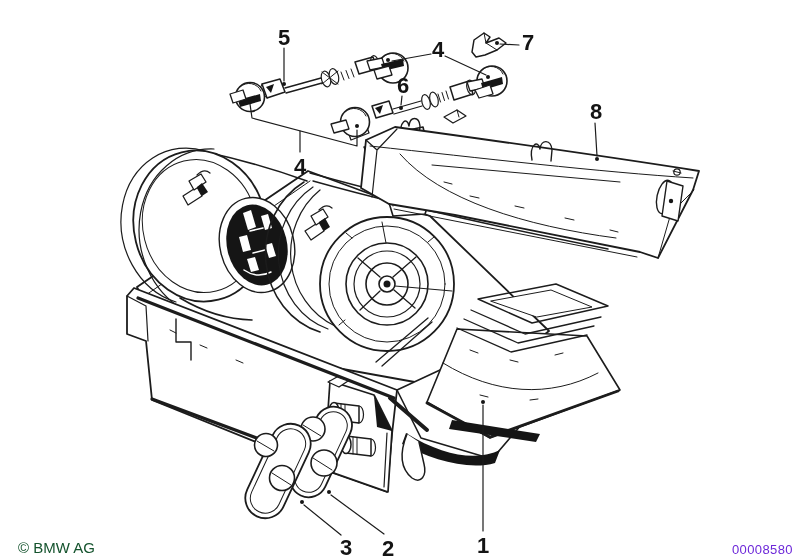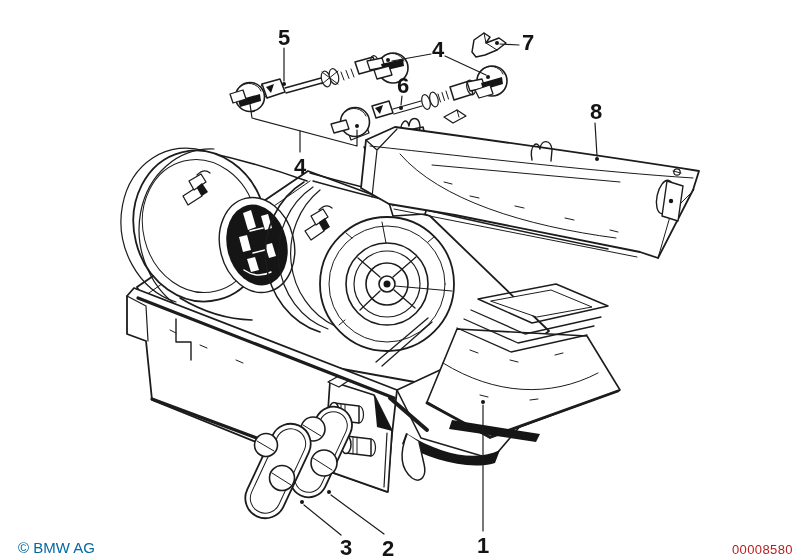--- a/index.html
+++ b/index.html
@@ -14,22 +14,22 @@
   .wl{stroke:#ffffff;fill:none;stroke-width:1.5;stroke-linecap:round;}
   .w1{stroke-width:1;}
   .w12{stroke-width:1.2;}
   .w13{stroke-width:1.3;}
   .w14{stroke-width:1.4;}
   .w18{stroke-width:1.8;}
   .w28{stroke-width:2.8;}
   .w3{stroke-width:3.2;}
   .callout{font-family:"Liberation Sans",sans-serif;font-weight:bold;font-size:22px;
            fill:#141414;text-anchor:middle;}
-  .copyright{position:absolute;left:18px;top:539px;font-size:15px;color:#0369a1;}
-  .imgnum{position:absolute;right:6px;top:542px;font-size:13px;color:#b91c1c;letter-spacing:.4px;}
+  .copyright{position:absolute;left:18px;top:539px;font-size:15px;color:#14532d;}
+  .imgnum{position:absolute;right:6px;top:542px;font-size:13px;color:#6d28d9;letter-spacing:.4px;}
 </style>
 </head>
 <body>
 
 <div class="page">
 <svg width="799" height="559" viewBox="0 0 799 559">
 
   <g>
     <path class="ln f w18" d="M137,287 L308,171 L430,216 L549,331 L470,392 L160,336 Z"></path>
     <path class="ln w1" d="M146,295 L310,181"></path>

